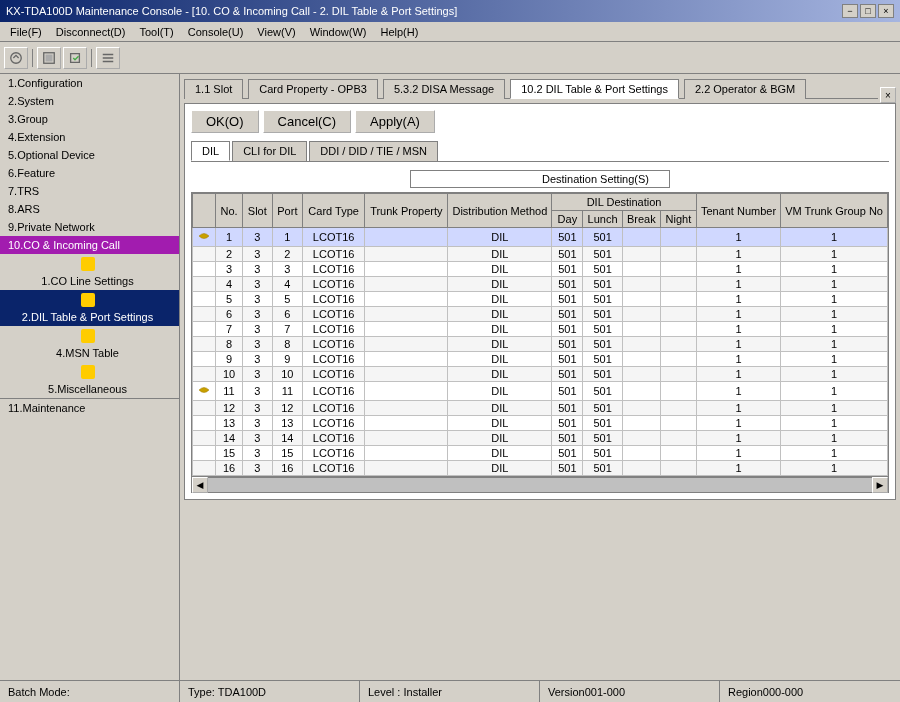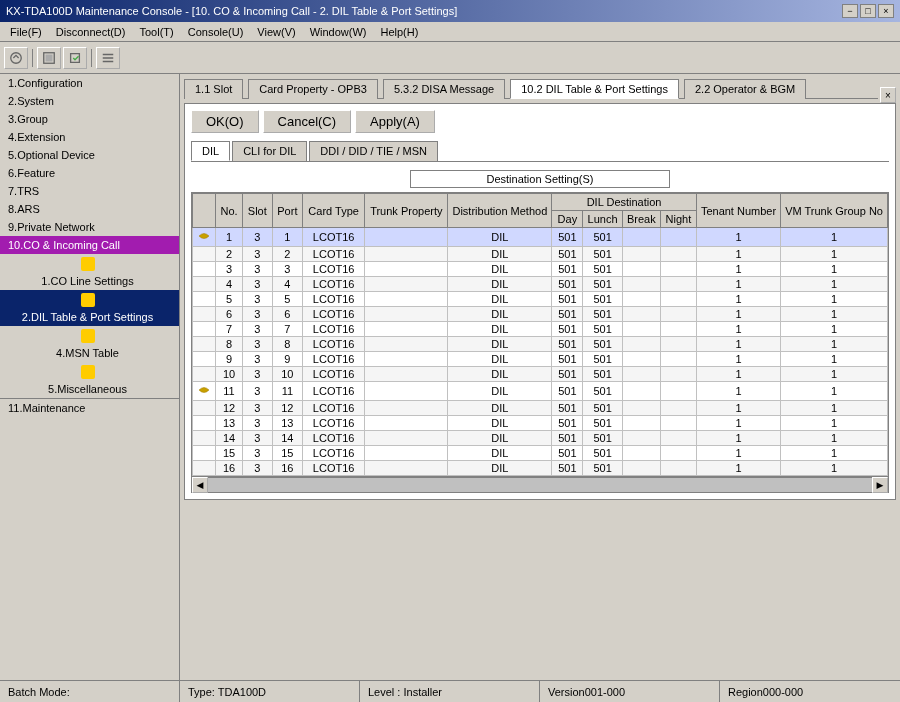--- a/index.html
+++ b/index.html
@@ -165,21 +165,20 @@
       font-size: 11px;
       margin-right: 2px;
     }
     .tab-inner.active {
       background: white;
       border-bottom: 1px solid white;
     }
 
     
     .dest-label {
-      text-align: center;
       border: 1px solid #808080;
       padding: 2px 20px;
       margin: 0 auto 4px auto;
       width: 260px;
       font-size: 11px;
       background: white;
     }
 
     
     .data-table-container {

